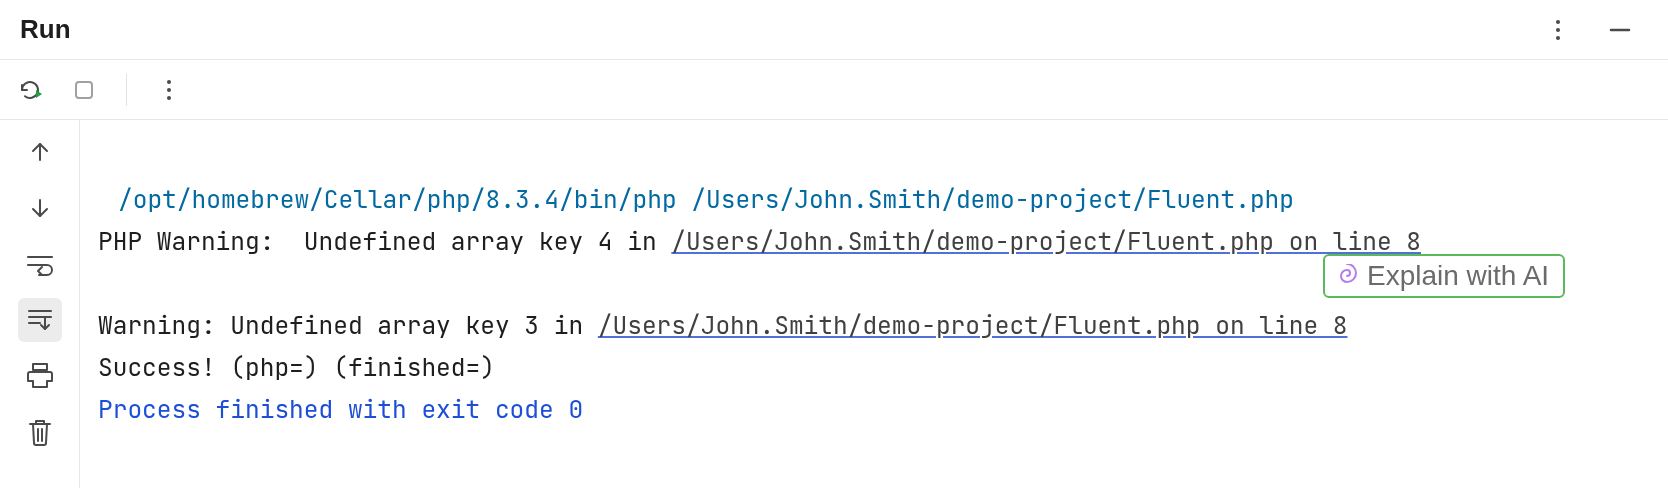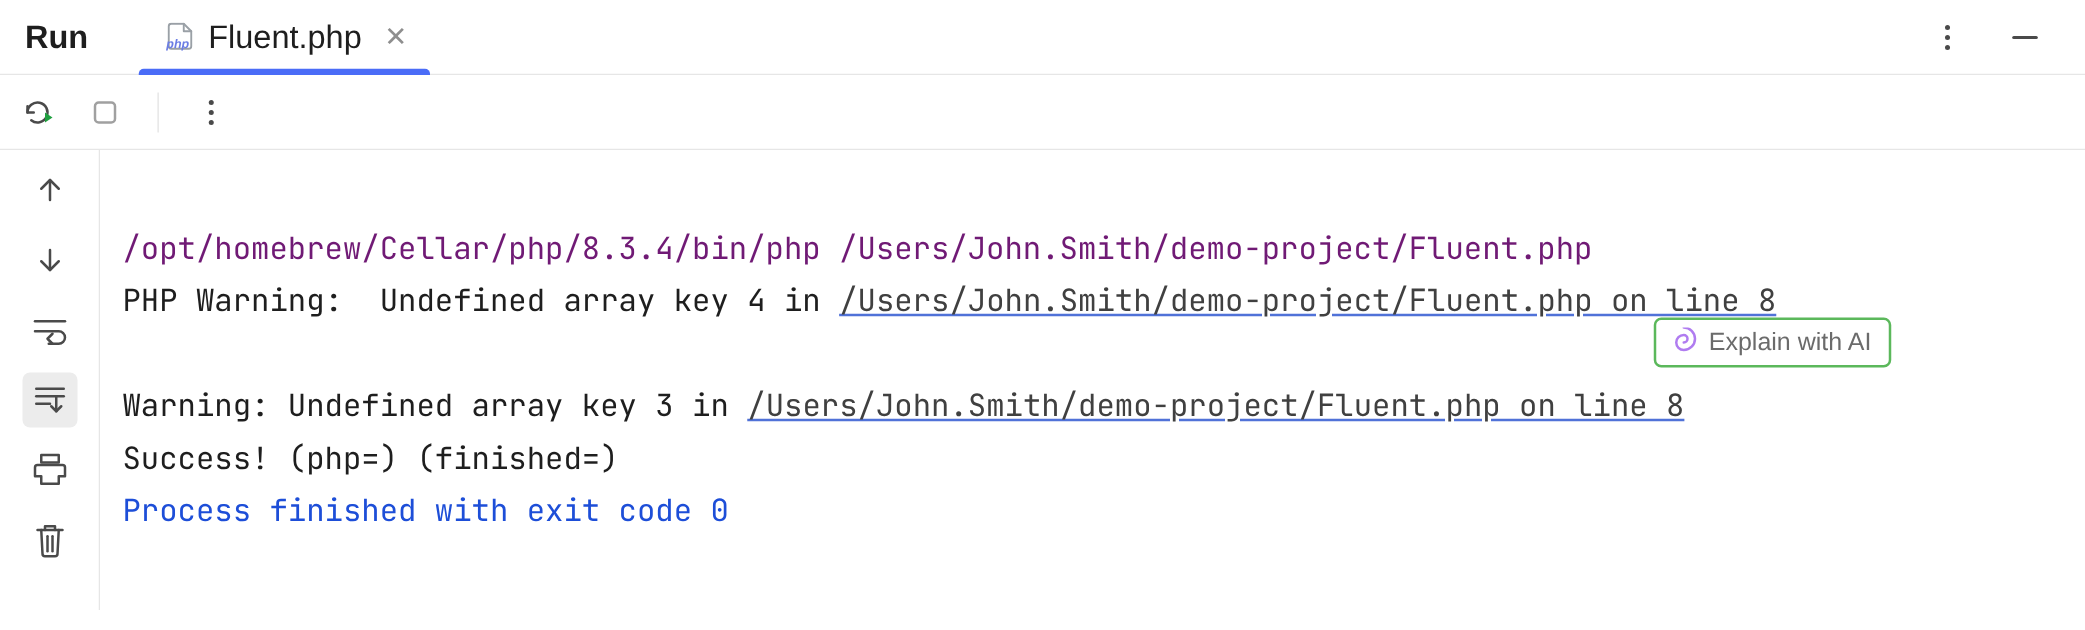--- a/index.html
+++ b/index.html
@@ -100,67 +100,56 @@
   .console {
     flex: 1;
     padding: 16px 18px 0 18px;
     font-family: "JetBrains Mono", ui-monospace, Menlo, Consolas, monospace;
     font-size: 24.5px;
     line-height: 42px;
     white-space: pre;
     position: relative;
     overflow: hidden;
   }
-  .cmd  { color: #701a75; }
+  .cmd  { color: #0369a1; margin-left: 20px; }
   .info { color: #1d4ed8; }
   .link {
     color: #404040;
     text-decoration: underline;
     text-decoration-color: #5072d8;
     cursor: pointer;
   }
 
   
   .ai-badge {
     position: absolute;
     display: flex;
     align-items: center;
     gap: 8px;
     padding: 6px 14px 6px 10px;
     border: 2px solid #5bb85b;
     border-radius: 6px;
     background: #fff;
     color: #6b6b6b;
     font-family: -apple-system, BlinkMacSystemFont, "Segoe UI", Arial, sans-serif;
-    font-size: 20px;
+    font-size: 28px;
     line-height: 1;
     white-space: nowrap;
   }
   .ai-badge svg { color: #b07cf0; }
 
   
   .stroke { fill: none; stroke: currentColor; stroke-width: 2; stroke-linecap: round; stroke-linejoin: round; }
 </style>
 </head>
 <body>
 
 <div class="tab-bar">
   <div class="title">Run</div>
 
-  <div class="tab active">
-    <span class="php-icon">
-      <svg viewBox="0 0 28 24">
-        <path class="stroke" d="M8 1 h10 l6 6 v12 a2 2 0 0 1 -2 2 H8 a2 2 0 0 1 -2 -2 V3 a2 2 0 0 1 2 -2 z" style="stroke:#9aa0a6;stroke-width:1.5"></path>
-        <path d="M18 1 v6 h6" class="stroke" style="stroke:#9aa0a6;stroke-width:1.5"></path>
-        <text x="4" y="20" font-size="10" font-family="Arial" fill="#6b7de4" font-style="italic" font-weight="700">php</text>
-      </svg>
-    </span>
-    <span>Fluent.php</span>
-    <span class="close">✕</span>
-  </div>
 
   <div class="tab-bar-spacer"></div>
 
   <div class="right-actions">
     <span class="icon-btn">
       <svg width="6" height="24" viewBox="0 0 6 24">
           <circle cx="3" cy="4" r="2" fill="currentColor"></circle>
           <circle cx="3" cy="12" r="2" fill="currentColor"></circle>
           <circle cx="3" cy="20" r="2" fill="currentColor"></circle>
         </svg>

